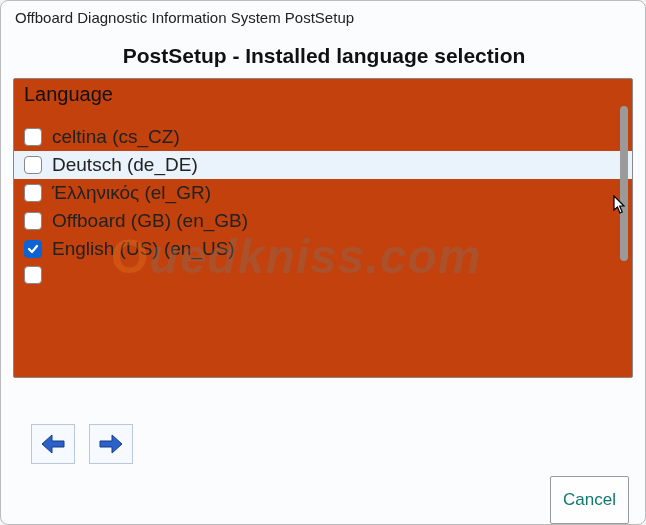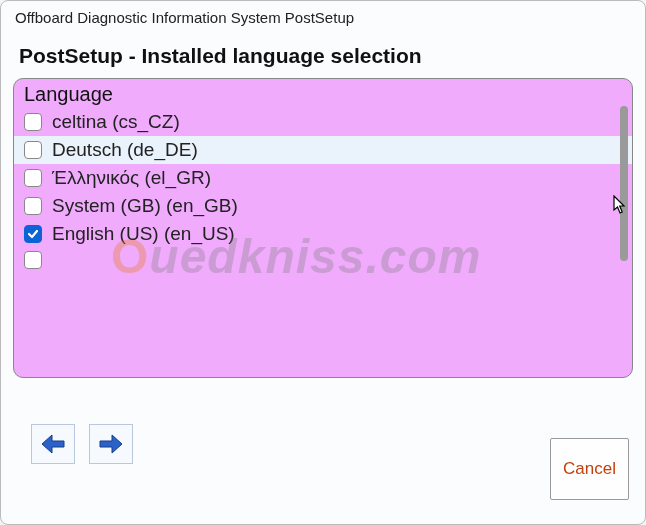--- a/index.html
+++ b/index.html
@@ -26,37 +26,39 @@
     padding: 8px 12px 4px 14px;
     font-size: 15px;
     color: #222;
     font-weight: normal;
   }
   .heading {
     padding: 14px 16px 10px 18px;
     font-size: 21px;
     font-weight: bold;
     color: #111;
+    text-align: center;
   }
   .list-frame {
     margin: 0 12px;
     border: 1px solid #888;
-    border-radius: 10px;
+    border-radius: 2px;
     height: 300px;
     position: relative;
     overflow: hidden;
-    background: #f0abfc;
+    background: #c2410c;
   }
   .list-header {
     font-size: 20px;
     padding: 4px 10px 2px 10px;
     color: #111;
   }
   .list-body {
     position: relative;
+    margin-top: 15px;
   }
   .row {
     display: flex;
     align-items: center;
     padding: 3px 10px;
     font-size: 19px;
     color: #222;
     gap: 10px;
   }
   .row.hover {
@@ -120,26 +122,26 @@
     border: 1px solid #b9c8dd;
     background: #f6faff;
     display: flex;
     align-items: center;
     justify-content: center;
   }
   .nav-btn svg { display: block; }
   .cancel-btn {
     position: absolute;
     right: 16px;
-    bottom: 24px;
+    bottom: 0;
     border: 1px solid #999;
     background: #fefefe;
-    padding: 20px 12px;
+    padding: 13px 12px;
     font-size: 17px;
-    color: #c2410c;
+    color: #0f766e;
     border-radius: 2px;
   }
   .watermark {
     position: absolute;
     top: 228px;
     left: 110px;
     font-size: 48px;
     font-weight: 800;
     letter-spacing: 1px;
     pointer-events: none;
@@ -168,21 +170,21 @@
         <div class="row hover">
           <div class="cb"></div>
           <span class="label">Deutsch (de_DE)</span>
         </div>
         <div class="row">
           <div class="cb"></div>
           <span class="label">Έλληνικός (el_GR)</span>
         </div>
         <div class="row">
           <div class="cb"></div>
-          <span class="label">System (GB) (en_GB)</span>
+          <span class="label">Offboard (GB) (en_GB)</span>
         </div>
         <div class="row selected">
           <div class="cb checked">
             <svg width="12" height="12" viewBox="0 0 12 12">
               <path d="M2 6 L5 9 L10 3" stroke="#fff" stroke-width="2.2" fill="none" stroke-linecap="round" stroke-linejoin="round"></path>
             </svg>
           </div>
           <span class="label">English (US)  (en_US)</span>
         </div>
         <div class="row">

